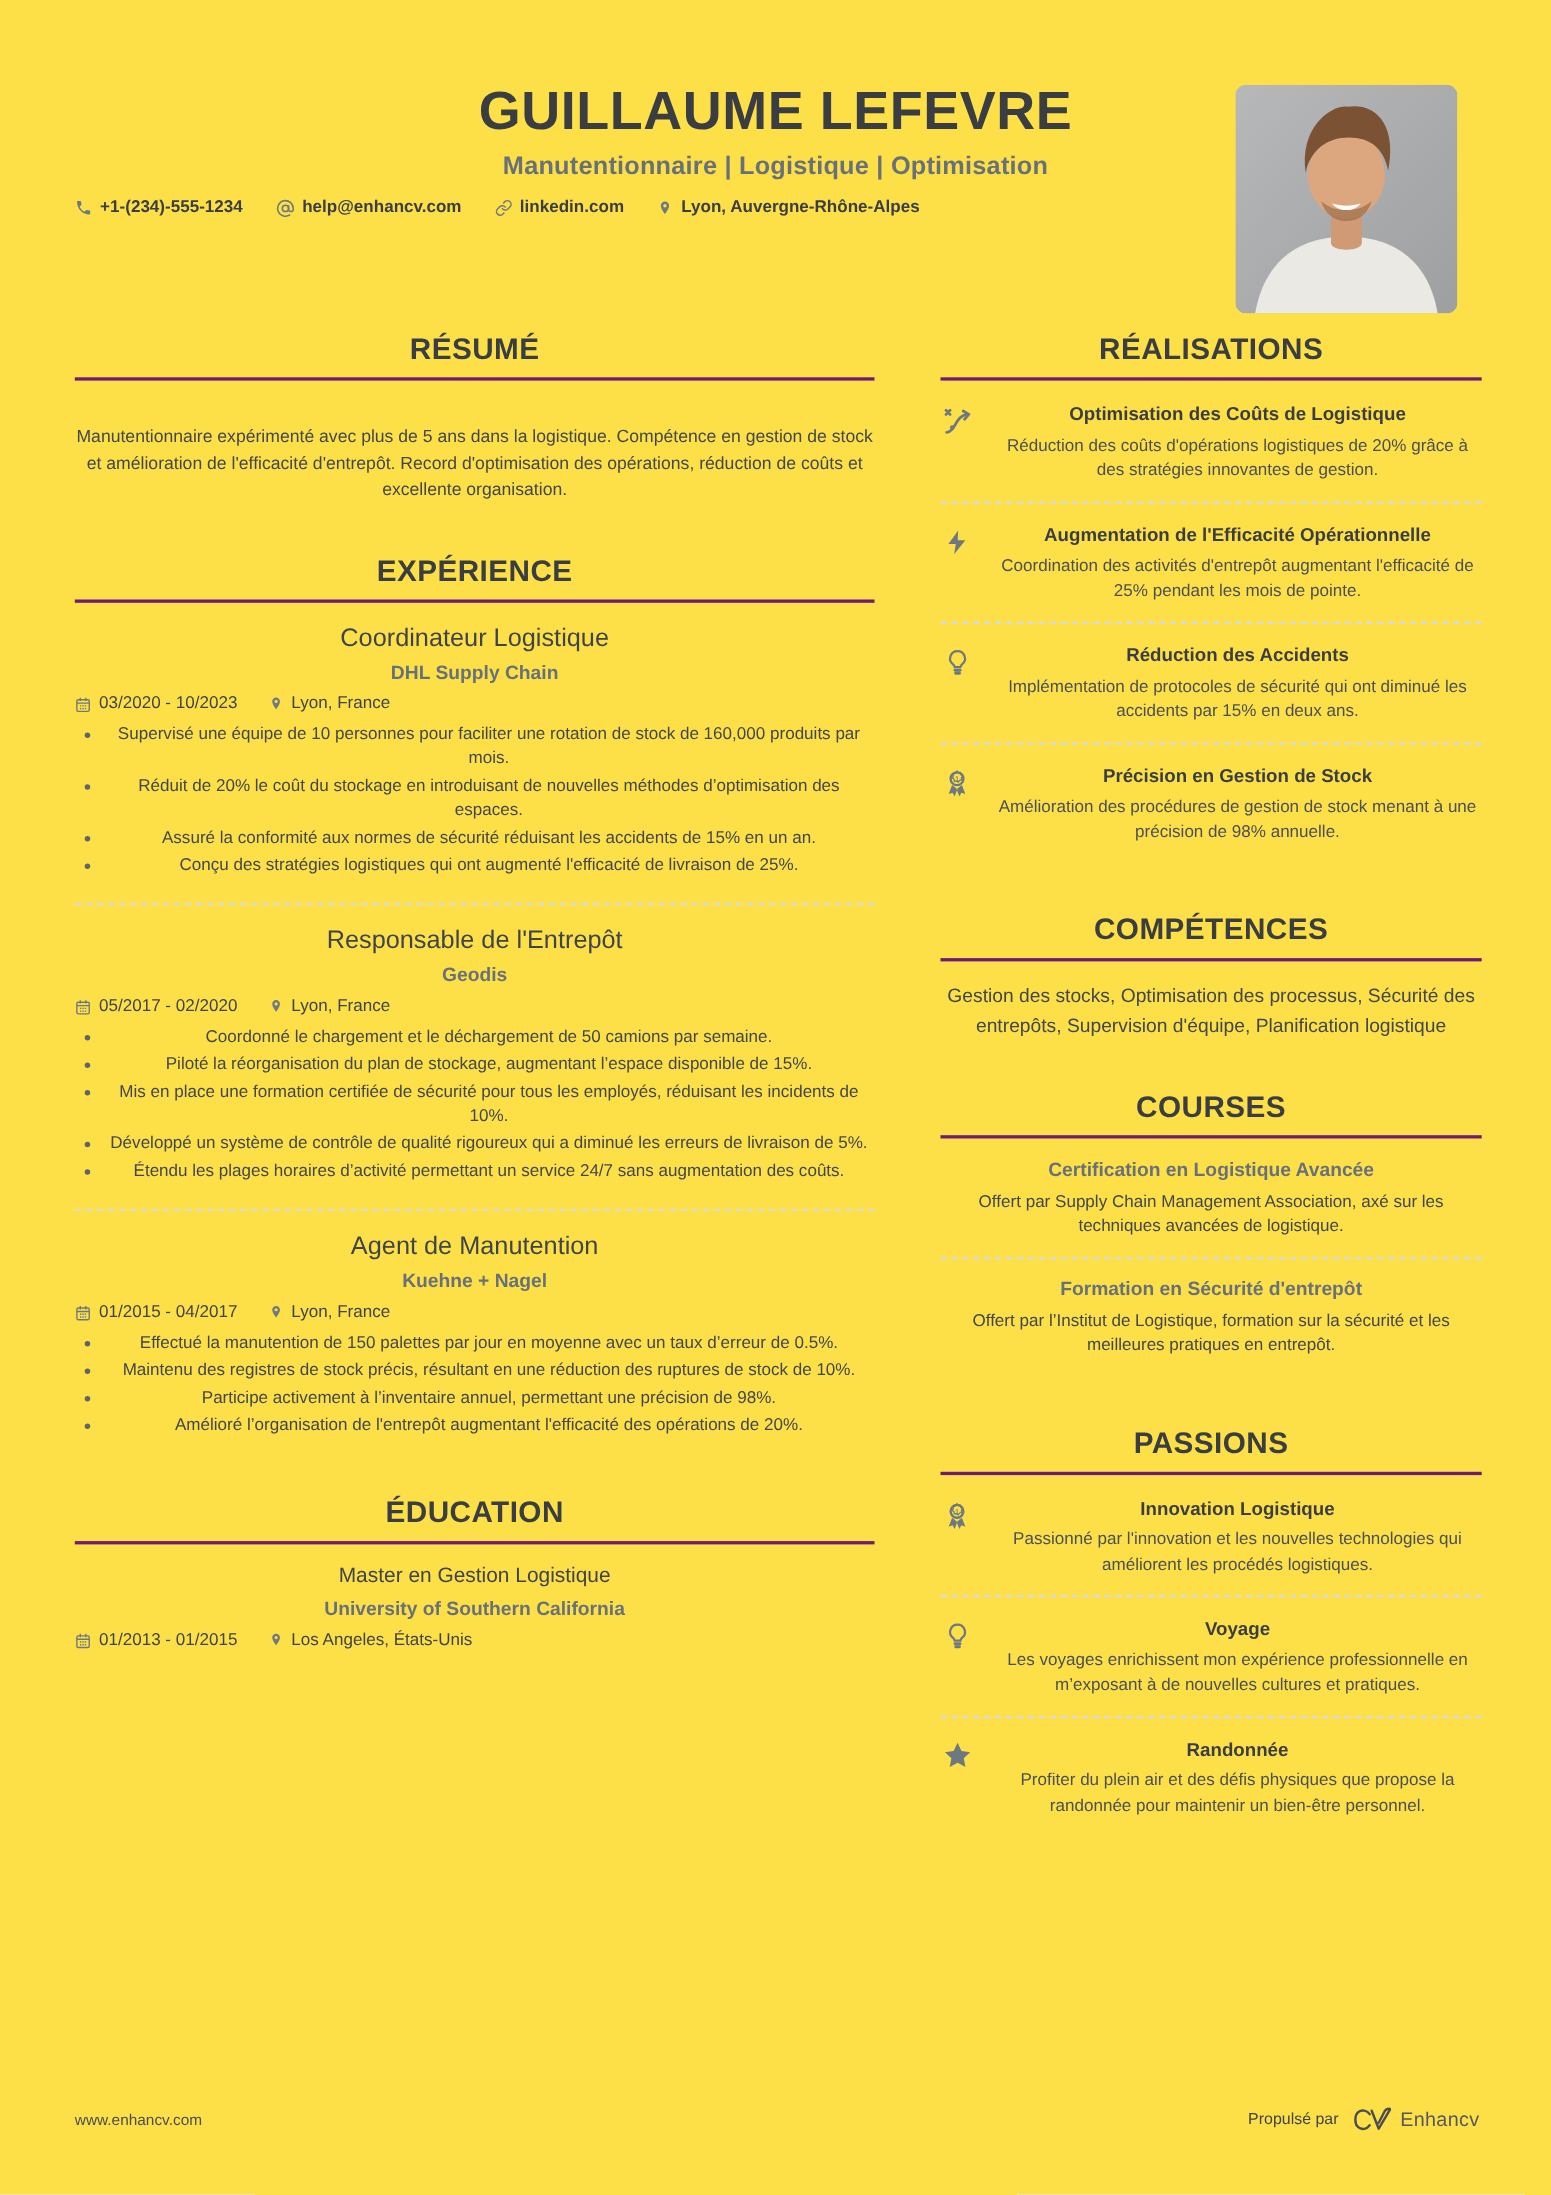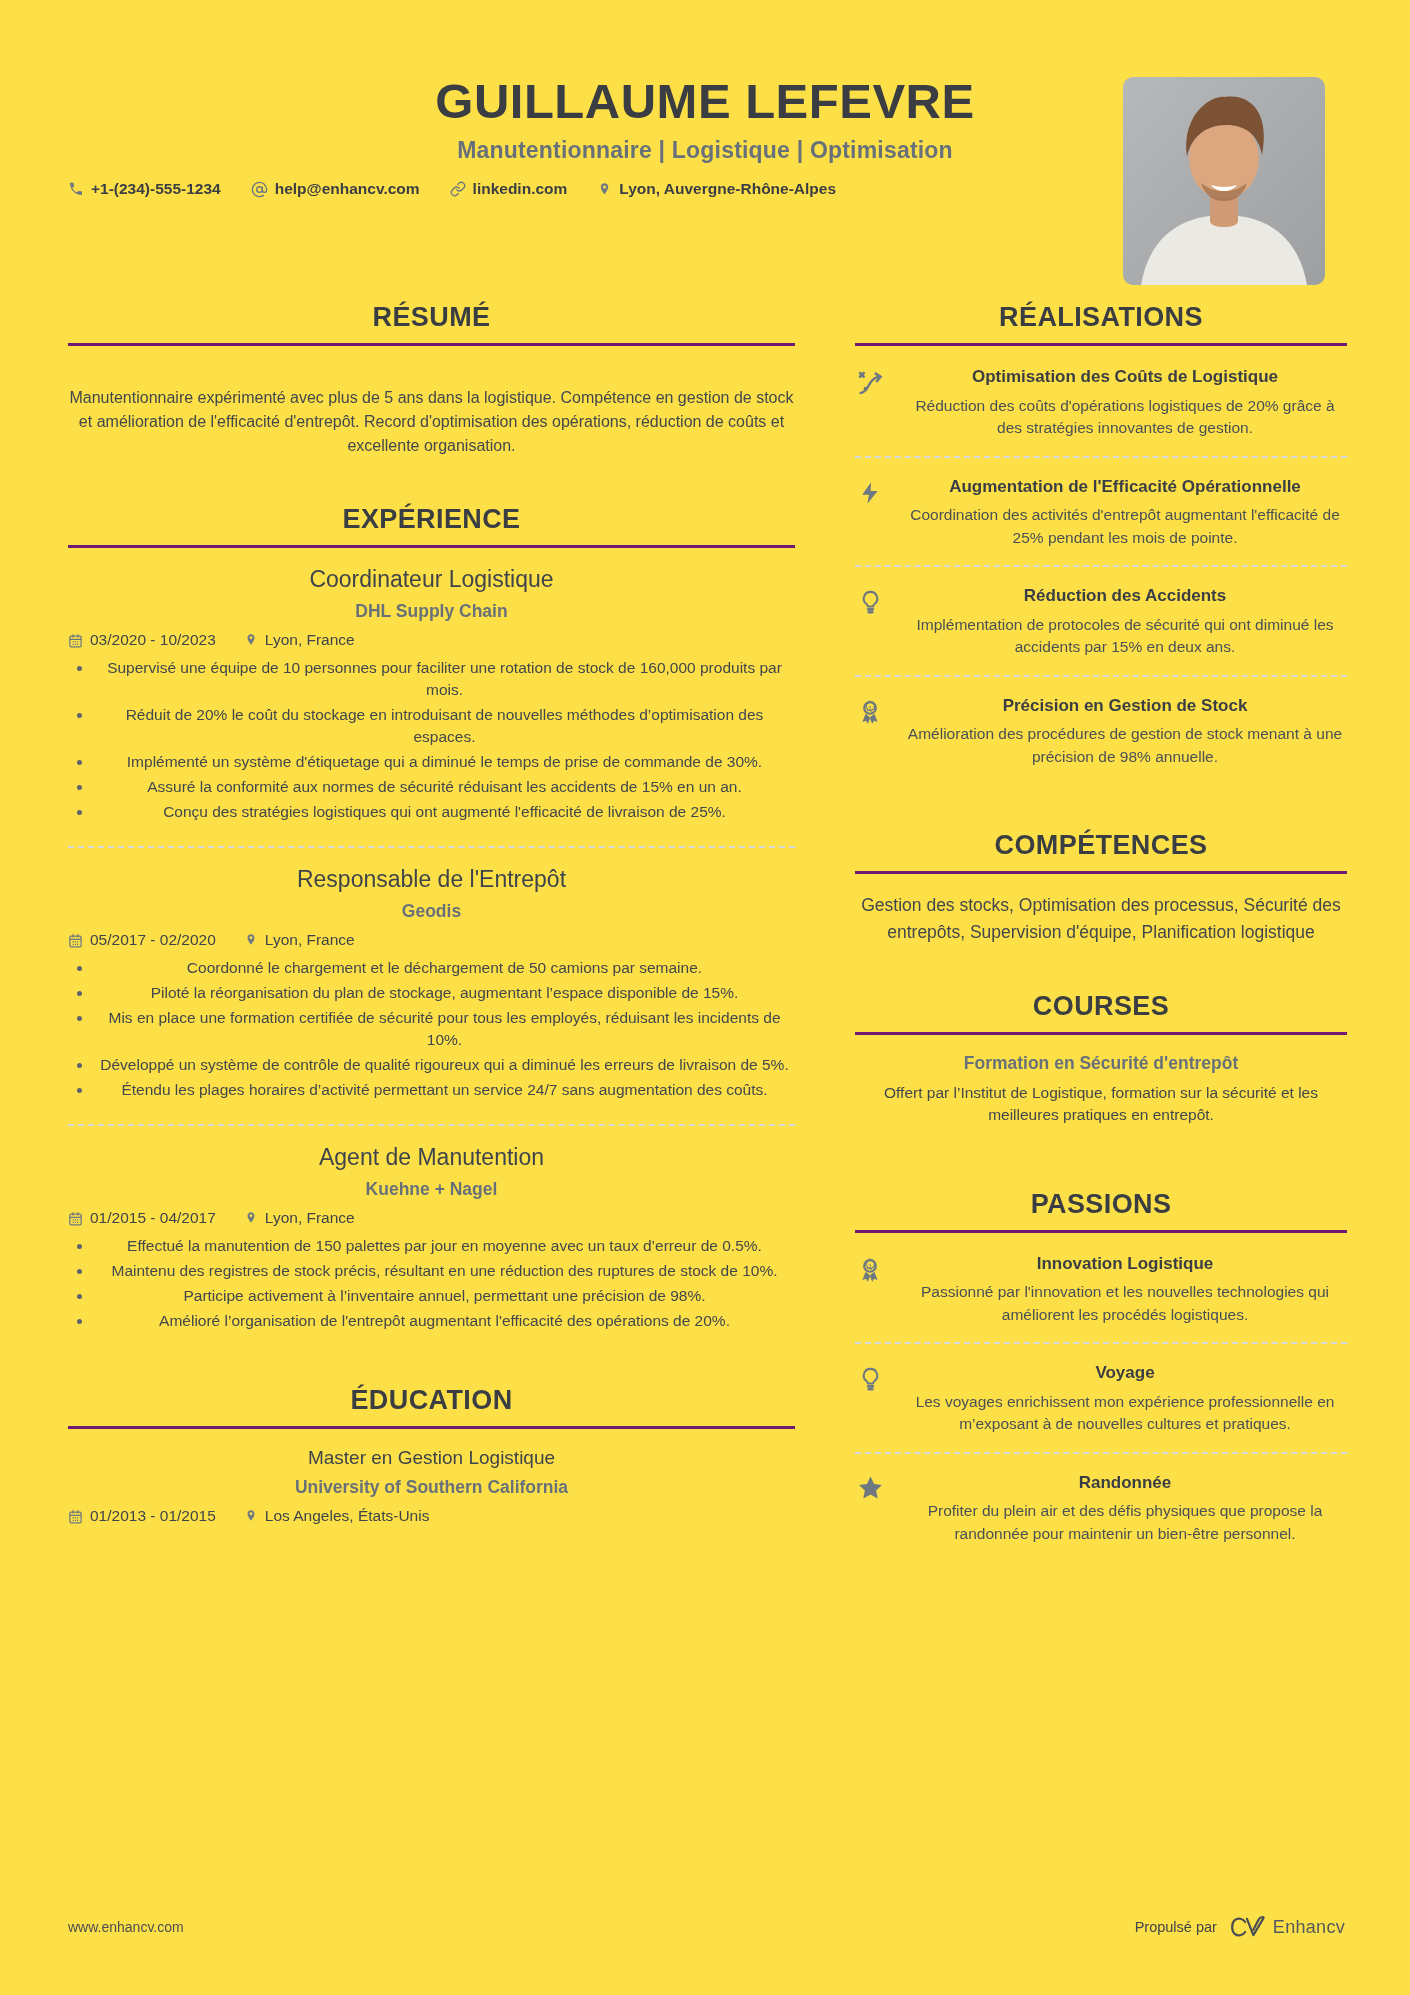--- a/index.html
+++ b/index.html
@@ -178,21 +178,20 @@
                 <svg width="14" height="14" viewBox="0 0 24 24" fill="currentColor">
                     <path d="M12 2C8.69 2 6 4.69 6 8c0 4.42 6 12 6 12s6-7.58 6-12c0-3.31-2.69-6-6-6zm0 8.5A2.5 2.5 0 1 1 12 5.5a2.5 2.5 0 0 1 0 5z"></path>
                   </svg>
               </span>
               <span>Lyon, France</span>
             </span>
           </div>
           <ul class="bullets">
             <li>Supervisé une équipe de 10 personnes pour faciliter une rotation de stock de 160,000 produits par mois.</li>
             <li>Réduit de 20% le coût du stockage en introduisant de nouvelles méthodes d’optimisation des espaces.</li>
-            <li>Implémenté un système d'étiquetage qui a diminué le temps de prise de commande de 30%.</li>
             <li>Assuré la conformité aux normes de sécurité réduisant les accidents de 15% en un an.</li>
             <li>Conçu des stratégies logistiques qui ont augmenté l'efficacité de livraison de 25%.</li>
           </ul>
         </div>
 
         <div class="job">
           <div class="job-title">Responsable de l'Entrepôt</div>
           <div class="job-company">Geodis</div>
           <div class="job-meta">
             <span class="meta-item">
@@ -342,20 +341,24 @@
         </div>
       </div>
 
       <div class="section">
         <div class="sec-head">COMPÉTENCES</div>
         <p class="skills-text">Gestion des stocks, Optimisation des processus, Sécurité des entrepôts, Supervision d'équipe, Planification logistique</p>
       </div>
 
       <div class="section">
         <div class="sec-head">COURSES</div>
+        <div class="course sep">
+          <div class="course-title">Certification en Logistique Avancée</div>
+          <div class="course-text">Offert par Supply Chain Management Association, axé sur les techniques avancées de logistique.</div>
+        </div>
         <div class="course">
           <div class="course-title">Formation en Sécurité d'entrepôt</div>
           <div class="course-text">Offert par l’Institut de Logistique, formation sur la sécurité et les meilleures pratiques en entrepôt.</div>
         </div>
       </div>
 
       <div class="section">
         <div class="sec-head">PASSIONS</div>
 
         <div class="ach-item sep">

